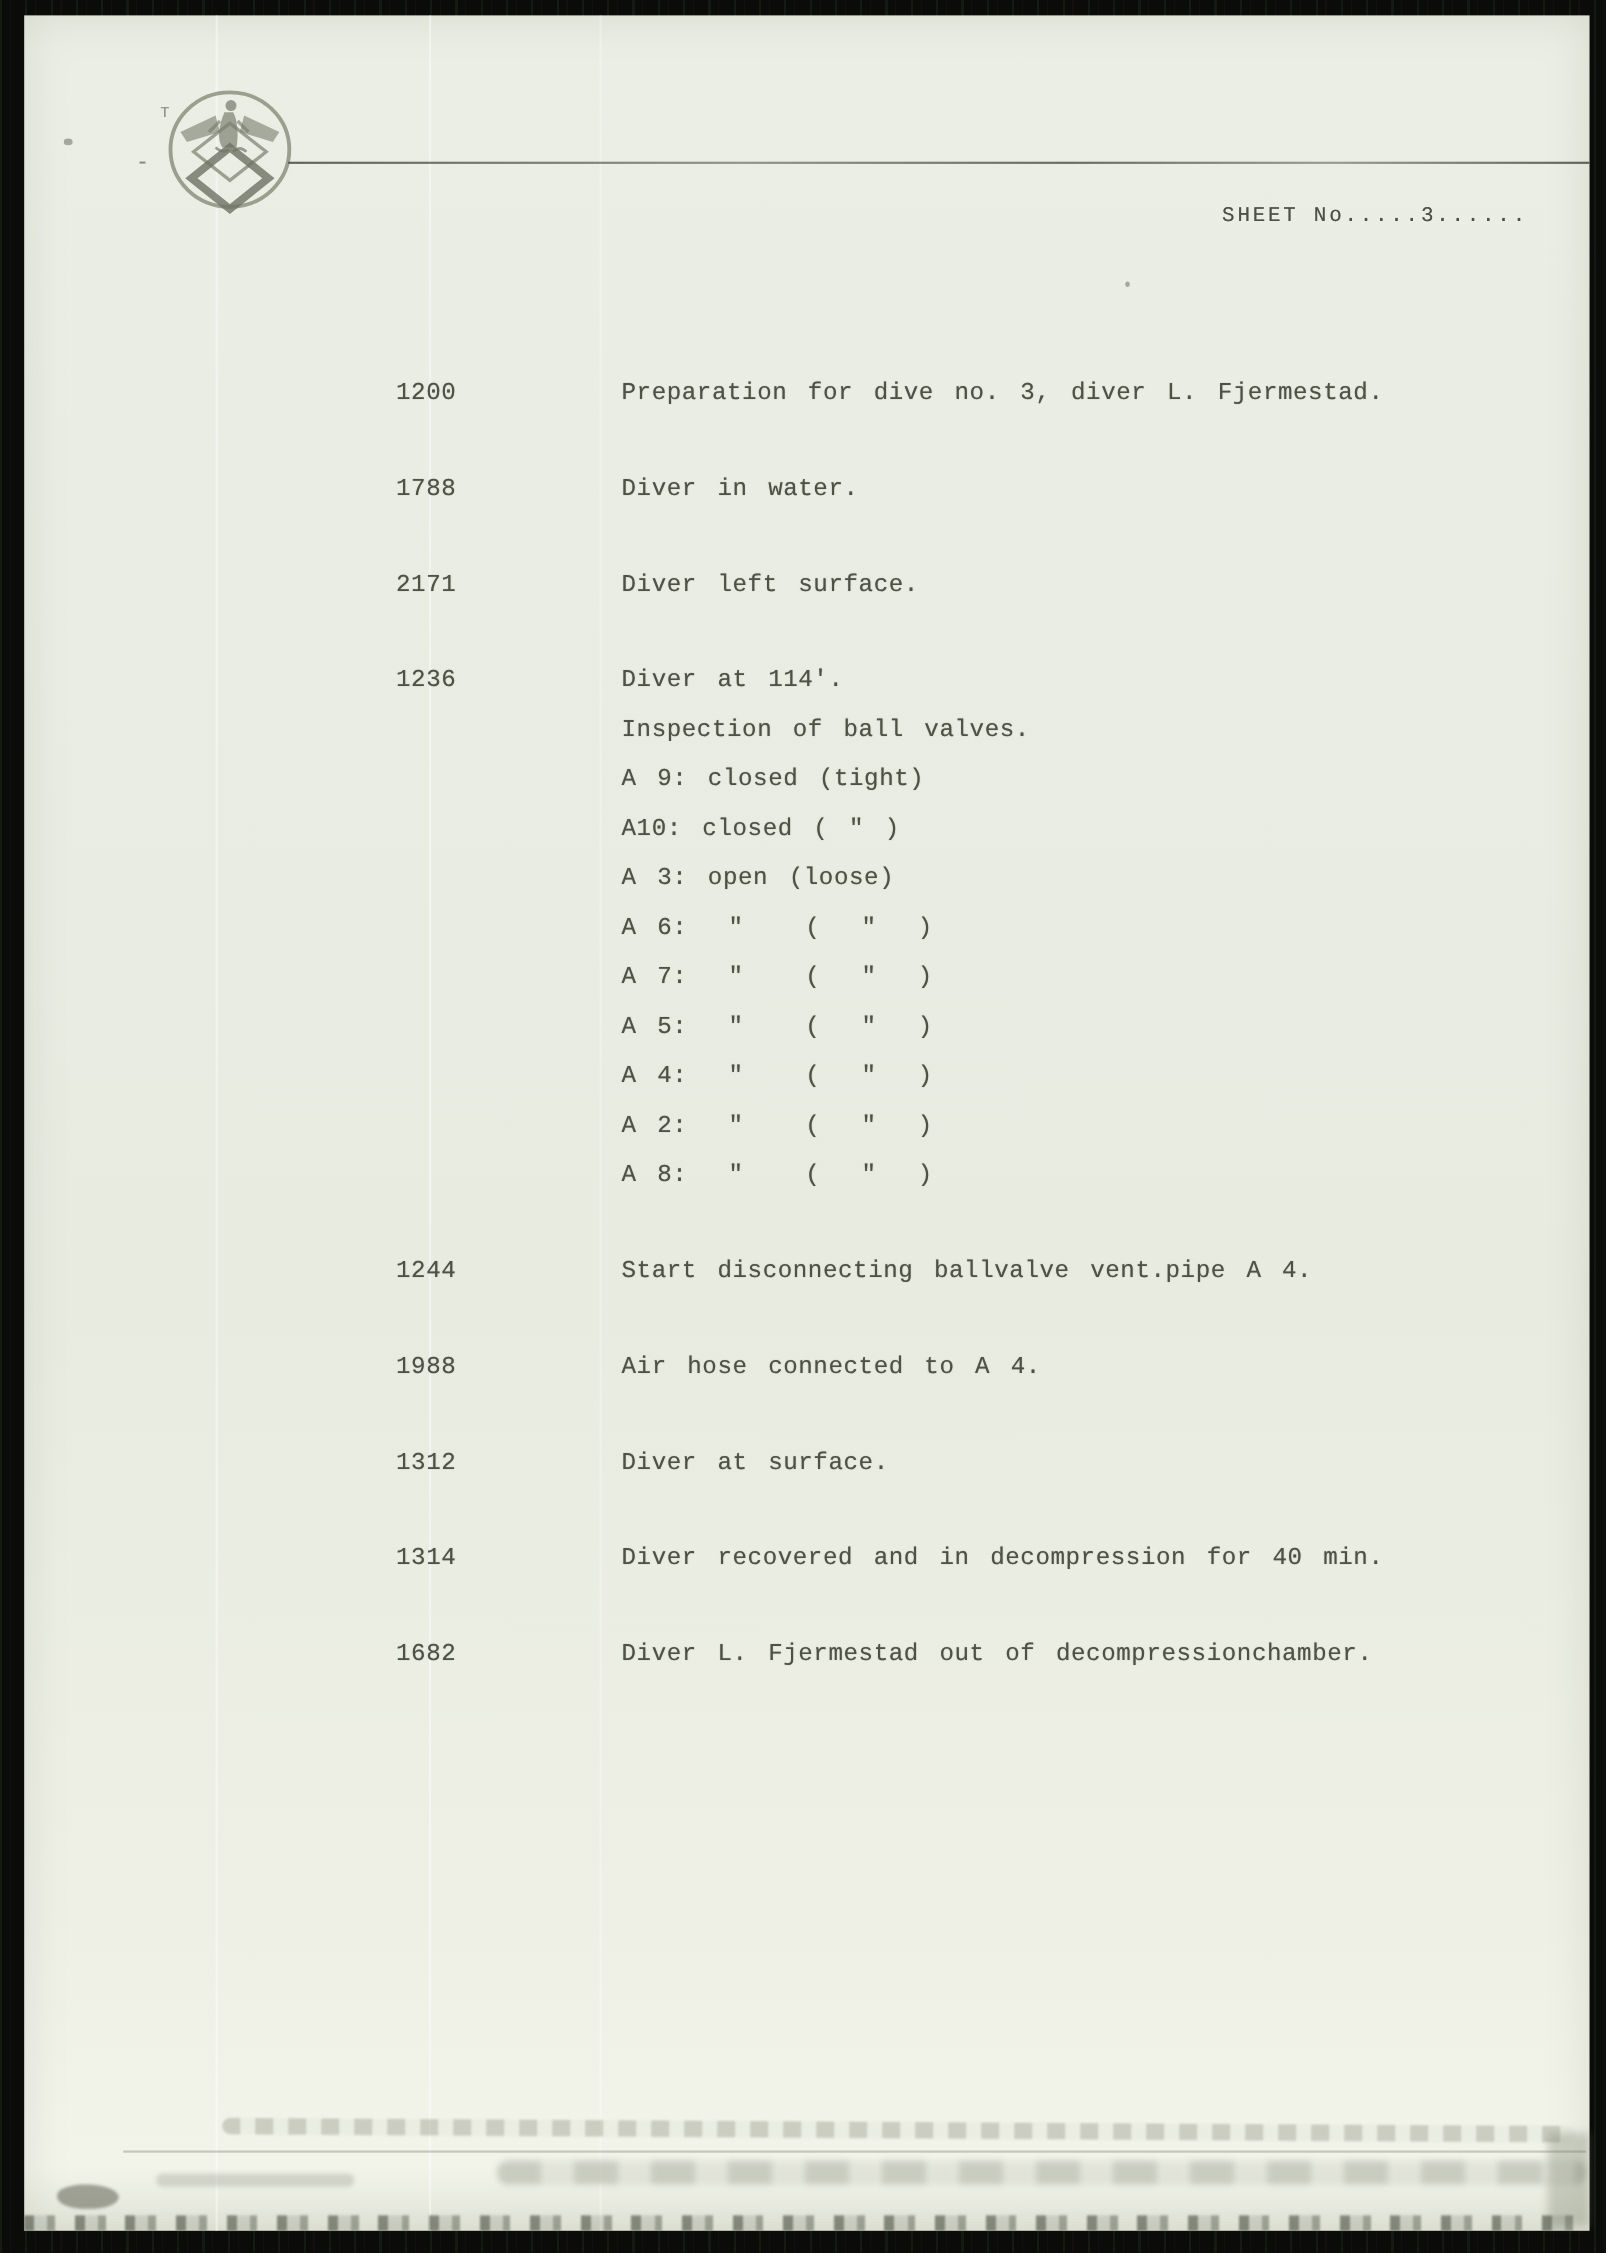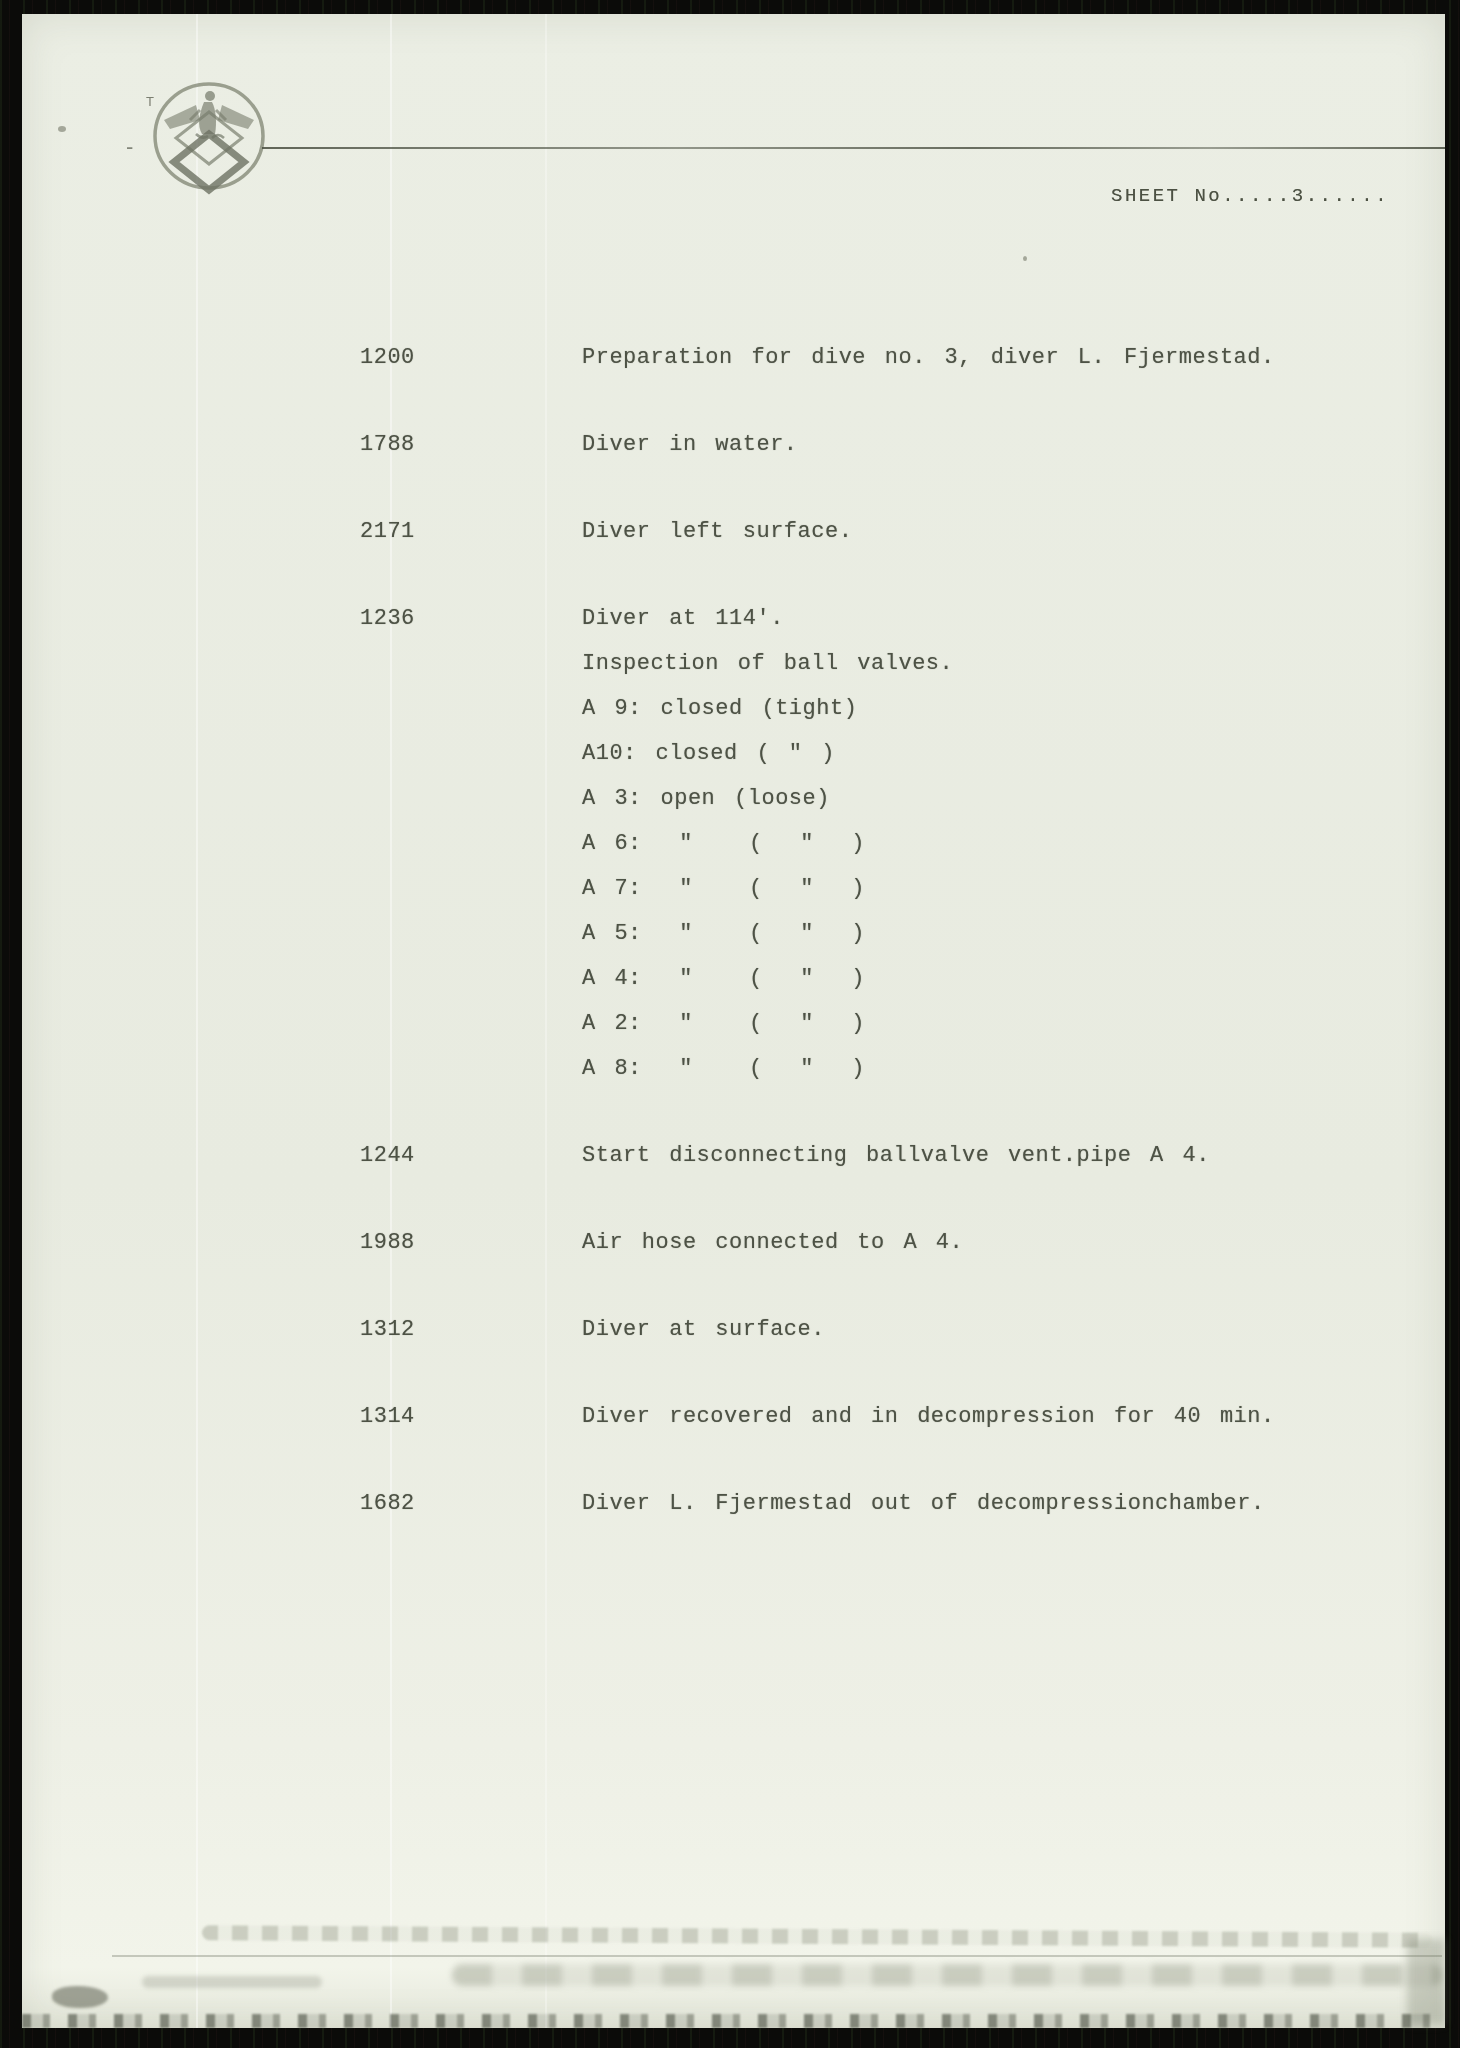--- a/index.html
+++ b/index.html
@@ -31,21 +31,21 @@
   .sheet{position:absolute;left:1089px;top:171px;
          font-family:Liberation Mono, monospace;font-size:19px;letter-spacing:2.5px;color:#4c5143;
          text-shadow:0 0 .5px rgba(76,81,67,.6);}
 
   .log{position:absolute;left:0;top:321px;width:100%;padding-left:338px;box-sizing:border-box;
        font-family:"Liberation Mono",monospace;font-size:22px;line-height:45px;
        letter-spacing:.5px;word-spacing:5px;color:#4d5245;
        text-shadow:0 0 1px rgba(77,82,69,.5);}
   .entry{display:flex;margin-bottom:42px;}
   .time{width:205px;flex:none;}
-  .desc{flex:1;margin-left:17px;}
+  .desc{flex:1;}
   .line{white-space:pre;}
 
   .smudge{position:absolute;}
   .band1{left:180px;top:1915px;width:1230px;height:15px;transform:rotate(.35deg);filter:blur(1px);border-radius:8px;
          background:repeating-linear-gradient(90deg, rgba(112,118,98,.30) 0 16px, rgba(112,118,98,.05) 16px 30px);}
   .thinline{left:90px;top:1941px;width:1330px;height:2px;background:rgba(100,105,88,.32);}
   .band2{left:430px;top:1950px;width:990px;height:22px;filter:blur(3px);border-radius:10px;
          background:repeating-linear-gradient(90deg, rgba(122,128,108,.33) 0 40px, rgba(122,128,108,.12) 40px 70px);}
   .band3{left:120px;top:1962px;width:180px;height:12px;filter:blur(2px);border-radius:8px;background:rgba(120,125,108,.25);}
   .blobL{left:30px;top:1972px;width:56px;height:22px;filter:blur(1.5px);border-radius:45% 55% 50% 50%;background:rgba(92,97,82,.55);}

